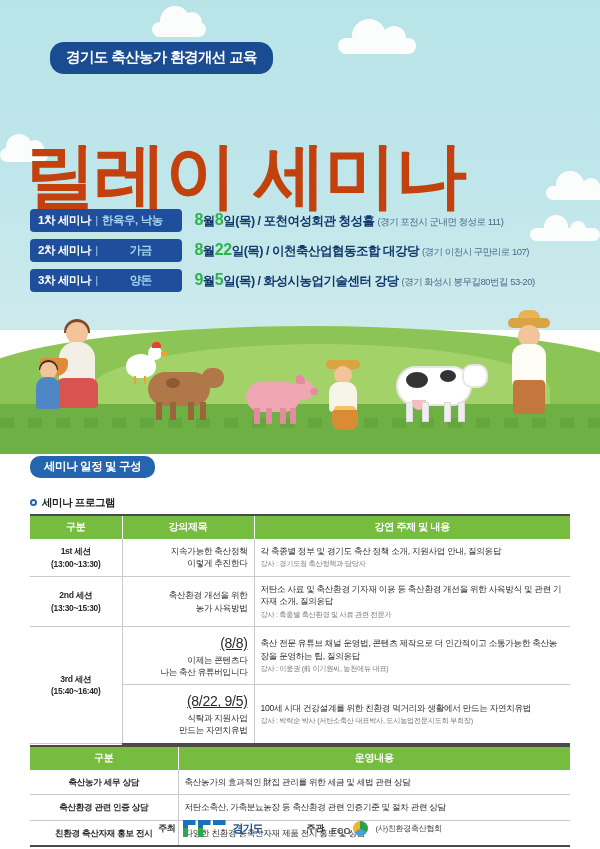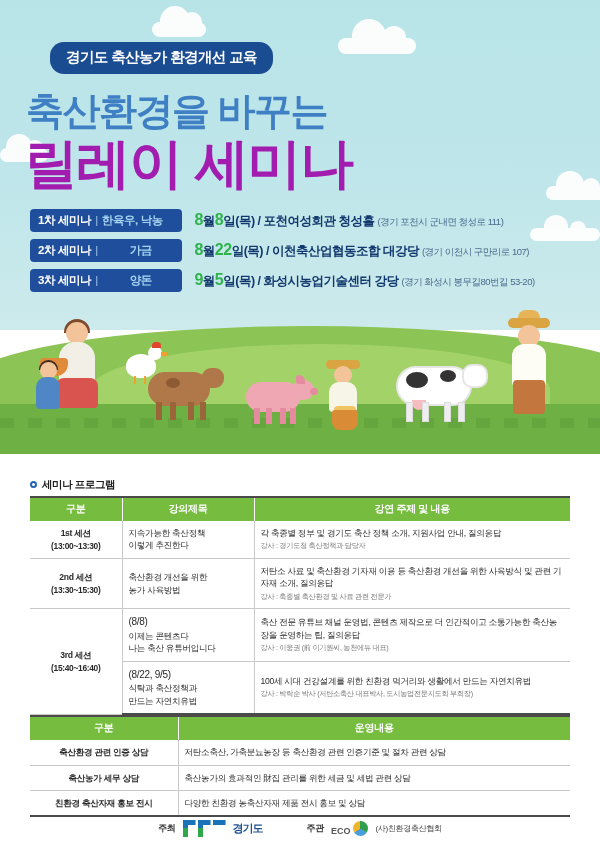--- a/index.html
+++ b/index.html
@@ -70,21 +70,21 @@
   }
 
   
   .title1 {
     position: absolute; left: 26px; top: 86px;
     font-size: 38px; font-weight: bold; color: #3f7fc4;
     letter-spacing: -1.5px; white-space: nowrap;
   }
   .title2 {
     position: absolute; left: 24px; top: 128px;
-    font-size: 54px; font-weight: bold; color: #a21caf;
+    font-size: 72px; font-weight: bold; color: #c2410c;
     letter-spacing: -1.5px; white-space: nowrap;
   }
 
   
   .sched { position: absolute; left: 30px; top: 209px; width: 545px; }
   .schedrow { position: relative; height: 30px; }
   .schedpill {
     display: inline-block; vertical-align: middle;
     background: #1f4f9c; color: #ffffff; border-radius: 4px;
     font-size: 11.5px; font-weight: bold; letter-spacing: -0.4px;
@@ -191,21 +191,21 @@
     position: absolute; left: 0; top: 454px; width: 600px; height: 395px;
     background: #ffffff;
   }
   .sectionpill {
     display: inline-block; background: #2565b0; color: #ffffff;
     font-size: 11.5px; font-weight: bold; letter-spacing: -0.4px;
     padding: 3px 14px 4px 14px; border-radius: 10px;
     margin-left: 30px; margin-top: 2px;
   }
   .subhead {
-    margin: 24px 0 4px 30px; font-size: 10.5px; font-weight: bold;
+    margin: 18px 0 4px 30px; font-size: 10.5px; font-weight: bold;
     color: #222222; letter-spacing: -0.4px;
   }
   .subhead .dot {
     display: inline-block; width: 7px; height: 7px; border-radius: 50%;
     border: 2px solid #2565b0; margin-right: 5px; vertical-align: 0px;
   }
 
   table.tbl {
     width: 540px; margin-left: 30px; border-collapse: collapse;
     table-layout: fixed;
@@ -219,23 +219,23 @@
   table.tbl { border-top: 2px solid #4a4a4a; }
   table.tbl tbody td {
     border-bottom: 1px solid #c9c9c9; border-right: 1px solid #c9c9c9;
     padding: 6px 6px; font-size: 8.6px; color: #2a2a2a; letter-spacing: -0.3px;
     line-height: 1.45; vertical-align: middle;
   }
   table.tbl tbody td:last-child { border-right: none; }
   table.tbl tbody tr:last-child td { border-bottom: 2px solid #4a4a4a; }
   .cell-c { text-align: center; font-weight: bold; }
   .cell-time { display: block; font-size: 8.4px; font-weight: bold; }
-  .cell-title { text-align: left; font-size: 8.6px; line-height: 1.5; }
+  .cell-title { text-align: right; font-size: 8.6px; line-height: 1.5; }
   .lect { display: block; color: #7a7a7a; font-size: 7.2px; margin-top: 2px; }
-  .tag { display: block; font-size: 10px; }
+  .tag { display: block; font-size: 14px; text-decoration: underline; }
 
   
   .footer {
     position: absolute; left: 0; bottom: 12px; width: 600px;
     display: flex; align-items: center; justify-content: center; gap: 44px;
   }
   .fgroup { display: flex; align-items: center; gap: 7px; }
   .flabel { font-size: 9px; font-weight: bold; color: #333333; letter-spacing: -0.3px; }
   .gg-wordmark {
     display: inline-flex; align-items: center; gap: 2px;
@@ -266,21 +266,20 @@
     <div class="cloud c1"></div>
     <div class="cloud c2"></div>
     <div class="cloud c3"></div>
     <div class="cloud c4"></div>
     <div class="cloud c5"></div>
   </div>
 
   <div class="kicker">경기도 축산농가 환경개선 교육</div>
 
 
-  <div class="title1">축산환경을 바꾸는</div>
   <div class="title2">릴레이 세미나</div>
 
   <div class="sched">
 
     <div class="schedrow">
       <span class="schedpill"><span>1차 세미나</span><span class="sep">|</span><span class="kind">한육우, 낙농</span></span>
       <span class="schedinfo"><span class="num">8</span><span>월</span><span class="num">8</span><span>일(목)</span>
         <span>/ 포천여성회관 청성홀</span>
         <span class="addr">(경기 포천시 군내면 청성로 111)</span>
       </span>
@@ -378,20 +377,21 @@
       <div class="sh hat"></div>
       <div class="sh head round"></div>
       <div class="sh body"></div>
       <div class="sh pants"></div>
     </div>
   </div>
   <div class="greenstrip"></div>
 
   <div class="content">
 
+    <div class="sectionpill">세미나 일정 및 구성</div>
 
     <div class="subhead">
       <span class="dot"></span><span>세미나 프로그램</span>
     </div>
 
     <table class="tbl">
       <colgroup>
           <col style="width:92px">
           <col style="width:132px">
           <col>
@@ -443,21 +443,21 @@
             <span>나는 축산 유튜버입니다</span>
           </td>
           <td>
             <span>축산 전문 유튜브 채널 운영법, 콘텐츠 제작으로 더 인간적이고 소통가능한 축산농장을 운영하는 팁, 질의응답</span>
             <span class="lect">강사 : 이웅권 (前 이기원씨, 농천에듀 대표)</span>
           </td>
         </tr>
         <tr>
           <td class="cell-title">
             <span class="tag">(8/22, 9/5)</span>
-            <span>식탁과 축산정책과</span><br>
+            <span>식탁과 지원사업</span><br>
             <span>만드는 자연치유법</span>
           </td>
           <td>
             <span>100세 시대 건강설계를 위한 친환경 먹거리와 생활에서 만드는 자연치유법</span>
             <span class="lect">강사 : 박락순 박사 (저탄소축산 대표박사, 도시농업전문지도회 부회장)</span>
           </td>
         </tr>
       </tbody>
     </table>
 
@@ -468,26 +468,26 @@
           <col>
         </colgroup>
       <thead>
         <tr>
           <th>구분</th>
           <th>운영내용</th>
         </tr>
       </thead>
       <tbody>
         <tr>
+          <td class="cell-c">축산농가 세무 상담</td>
+          <td>축산농가의 효과적인 財집 관리를 위한 세금 및 세법 관련 상담</td>
+        </tr>
+        <tr>
           <td class="cell-c">축산환경 관련 인증 상담</td>
           <td>저탄소축산, 가축분뇨농장 등 축산환경 관련 인증기준 및 절차 관련 상담</td>
-        </tr>
-        <tr>
-          <td class="cell-c">축산농가 세무 상담</td>
-          <td>축산농가의 효과적인 財집 관리를 위한 세금 및 세법 관련 상담</td>
         </tr>
         <tr>
           <td class="cell-c">친환경 축산자재 홍보 전시</td>
           <td>다양한 친환경 농축산자재 제품 전시 홍보 및 상담</td>
         </tr>
       </tbody>
     </table>
 
     <div class="footer">
       <div class="fgroup">

